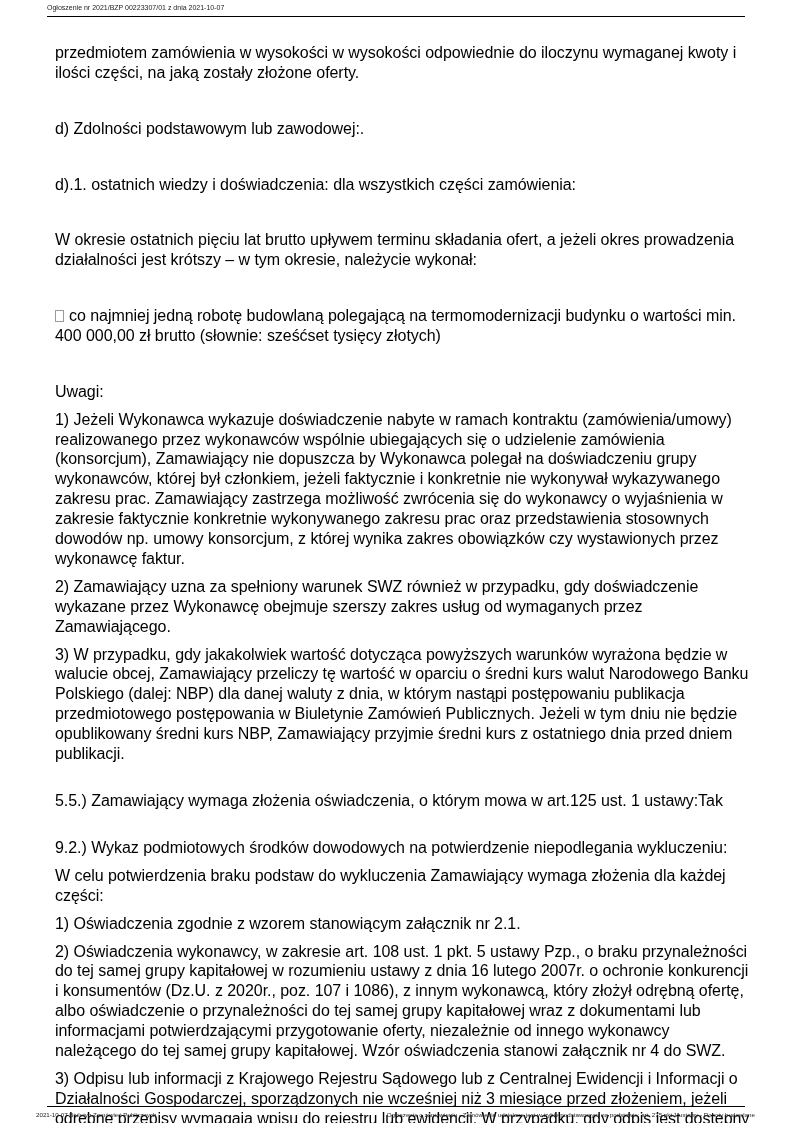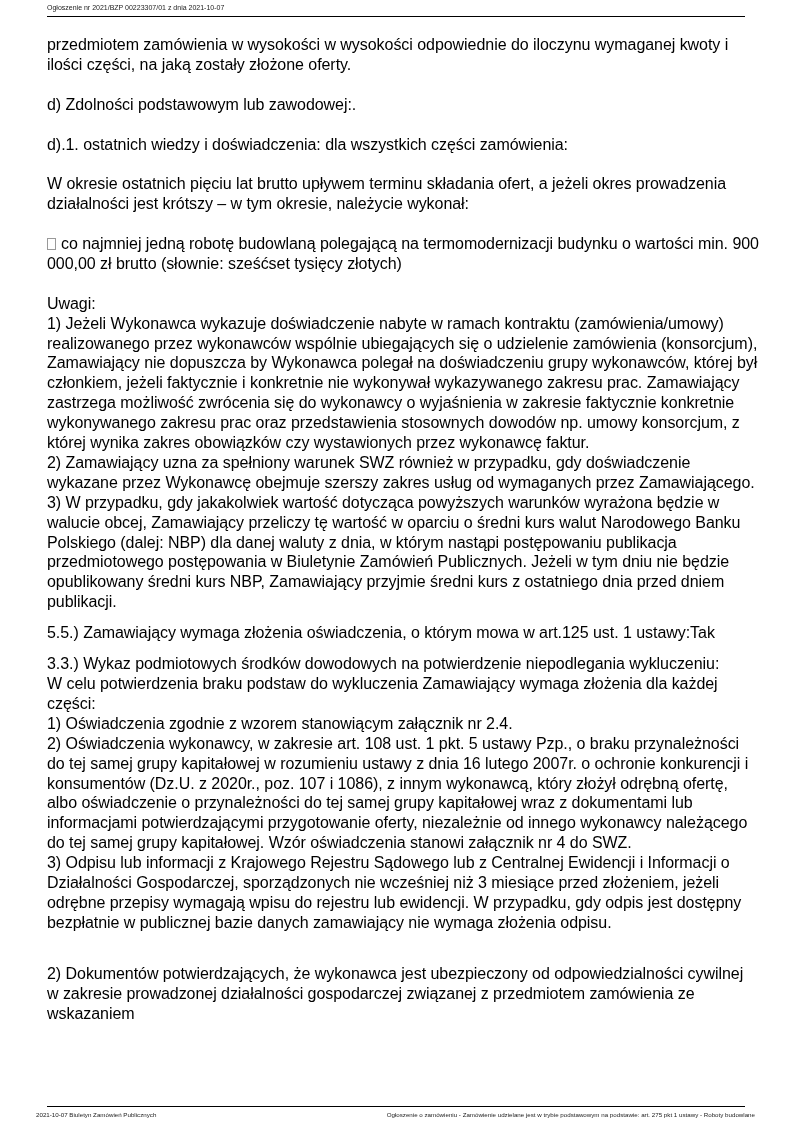--- a/index.html
+++ b/index.html
@@ -29,21 +29,21 @@
     .content {
       position: absolute;
       left: 47px;
       top: 35px;
       width: 712px;
       font-size: 16px;
       line-height: 19.9px;
       letter-spacing: -0.05px;
     }
     .content p {
-      margin: 0;
+      margin: 8px;
     }
     .gap {
       height: 19.9px;
     }
     .gap-small {
       height: 11px;
     }
     .bold {
       font-weight: normal;
     }
@@ -89,35 +89,35 @@
 
   <p>d) Zdolności podstawowym lub zawodowej:.</p>
   <div class="gap"></div>
 
   <p>d).1. ostatnich wiedzy i doświadczenia: dla wszystkich części zamówienia:</p>
   <div class="gap"></div>
 
   <p>W okresie ostatnich pięciu lat brutto upływem terminu składania ofert, a jeżeli okres prowadzenia działalności jest krótszy – w tym okresie, należycie wykonał:</p>
   <div class="gap"></div>
 
-  <p><span class="bullet-box"></span><span>co najmniej jedną robotę budowlaną polegającą na termomodernizacji budynku o wartości min. 900 000,00 zł brutto (słownie: sześćset tysięcy złotych)</span></p>
+  <p><span class="bullet-box"></span><span>co najmniej jedną robotę budowlaną polegającą na termomodernizacji budynku o wartości min. 400 000,00 zł brutto (słownie: sześćset tysięcy złotych)</span></p>
   <div class="gap"></div>
 
   <p>Uwagi:</p>
   <p>1) Jeżeli Wykonawca wykazuje doświadczenie nabyte w ramach kontraktu (zamówienia/umowy) realizowanego przez wykonawców wspólnie ubiegających się o udzielenie zamówienia (konsorcjum), Zamawiający nie dopuszcza by Wykonawca polegał na doświadczeniu grupy wykonawców, której był członkiem, jeżeli faktycznie i konkretnie nie wykonywał wykazywanego zakresu prac. Zamawiający zastrzega możliwość zwrócenia się do wykonawcy o wyjaśnienia w zakresie faktycznie konkretnie wykonywanego zakresu prac oraz przedstawienia stosownych dowodów np. umowy konsorcjum, z której wynika zakres obowiązków czy wystawionych przez wykonawcę faktur.</p>
   <p>2) Zamawiający uzna za spełniony warunek SWZ również w przypadku, gdy doświadczenie wykazane przez Wykonawcę obejmuje szerszy zakres usług od wymaganych przez Zamawiającego.</p>
   <p>3) W przypadku, gdy jakakolwiek wartość dotycząca powyższych warunków wyrażona będzie w walucie obcej, Zamawiający przeliczy tę wartość w oparciu o średni kurs walut Narodowego Banku Polskiego (dalej: NBP) dla danej waluty z dnia, w którym nastąpi postępowaniu publikacja przedmiotowego postępowania w Biuletynie Zamówień Publicznych. Jeżeli w tym dniu nie będzie opublikowany średni kurs NBP, Zamawiający przyjmie średni kurs z ostatniego dnia przed dniem publikacji.</p>
   <div class="gap-small"></div>
 
   <p><span class="bold">5.5.) Zamawiający wymaga złożenia oświadczenia, o którym mowa w art.125 ust. 1 ustawy:</span><span>Tak</span></p>
   <div class="gap-small"></div>
 
-  <p class="bold">3.3.) Wykaz podmiotowych środków dowodowych na potwierdzenie niepodlegania wykluczeniu:</p>
+  <p class="bold">9.2.) Wykaz podmiotowych środków dowodowych na potwierdzenie niepodlegania wykluczeniu:</p>
   <p>W celu potwierdzenia braku podstaw do wykluczenia Zamawiający wymaga złożenia dla każdej części:</p>
-  <p>1) Oświadczenia zgodnie z wzorem stanowiącym załącznik nr 2.4.</p>
+  <p>1) Oświadczenia zgodnie z wzorem stanowiącym załącznik nr 2.1.</p>
   <p>2) Oświadczenia wykonawcy, w zakresie art. 108 ust. 1 pkt. 5 ustawy Pzp., o braku przynależności do tej samej grupy kapitałowej w rozumieniu ustawy z dnia 16 lutego 2007r. o ochronie konkurencji i konsumentów (Dz.U. z 2020r., poz. 107 i 1086), z innym wykonawcą, który złożył odrębną ofertę, albo oświadczenie o przynależności do tej samej grupy kapitałowej wraz z dokumentami lub informacjami potwierdzającymi przygotowanie oferty, niezależnie od innego wykonawcy należącego do tej samej grupy kapitałowej. Wzór oświadczenia stanowi załącznik nr 4 do SWZ.</p>
   <p>3) Odpisu lub informacji z Krajowego Rejestru Sądowego lub z Centralnej Ewidencji i Informacji o Działalności Gospodarczej, sporządzonych nie wcześniej niż 3 miesiące przed złożeniem, jeżeli odrębne przepisy wymagają wpisu do rejestru lub ewidencji. W przypadku, gdy odpis jest dostępny bezpłatnie w publicznej bazie danych zamawiający nie wymaga złożenia odpisu.</p>
   <div class="gap-small"></div>
 
   <div class="gap"></div>
   <p>2) Dokumentów potwierdzających, że wykonawca jest ubezpieczony od odpowiedzialności cywilnej w zakresie prowadzonej działalności gospodarczej związanej z przedmiotem zamówienia ze wskazaniem</p>
 </div>
 
 <div class="page-footer">
   <span class="left">2021-10-07 Biuletyn Zamówień Publicznych</span>

